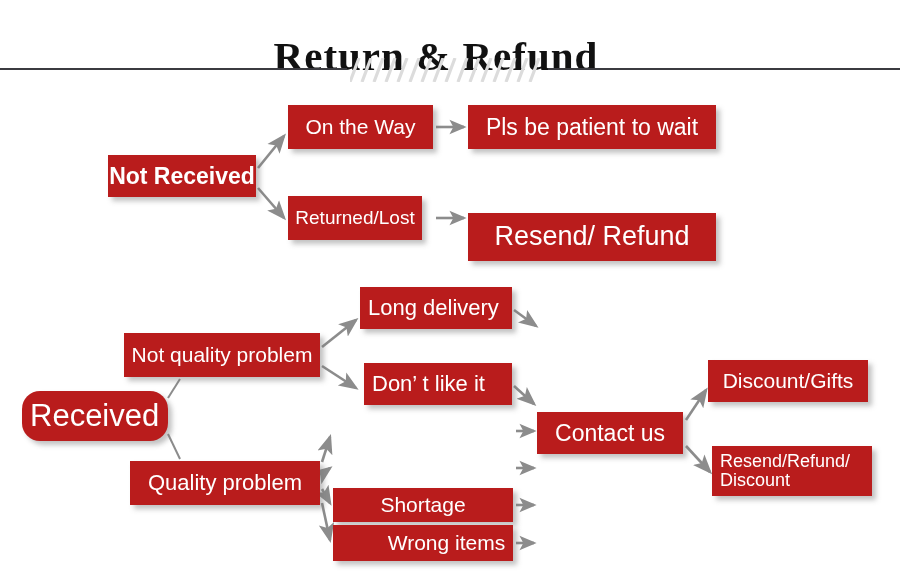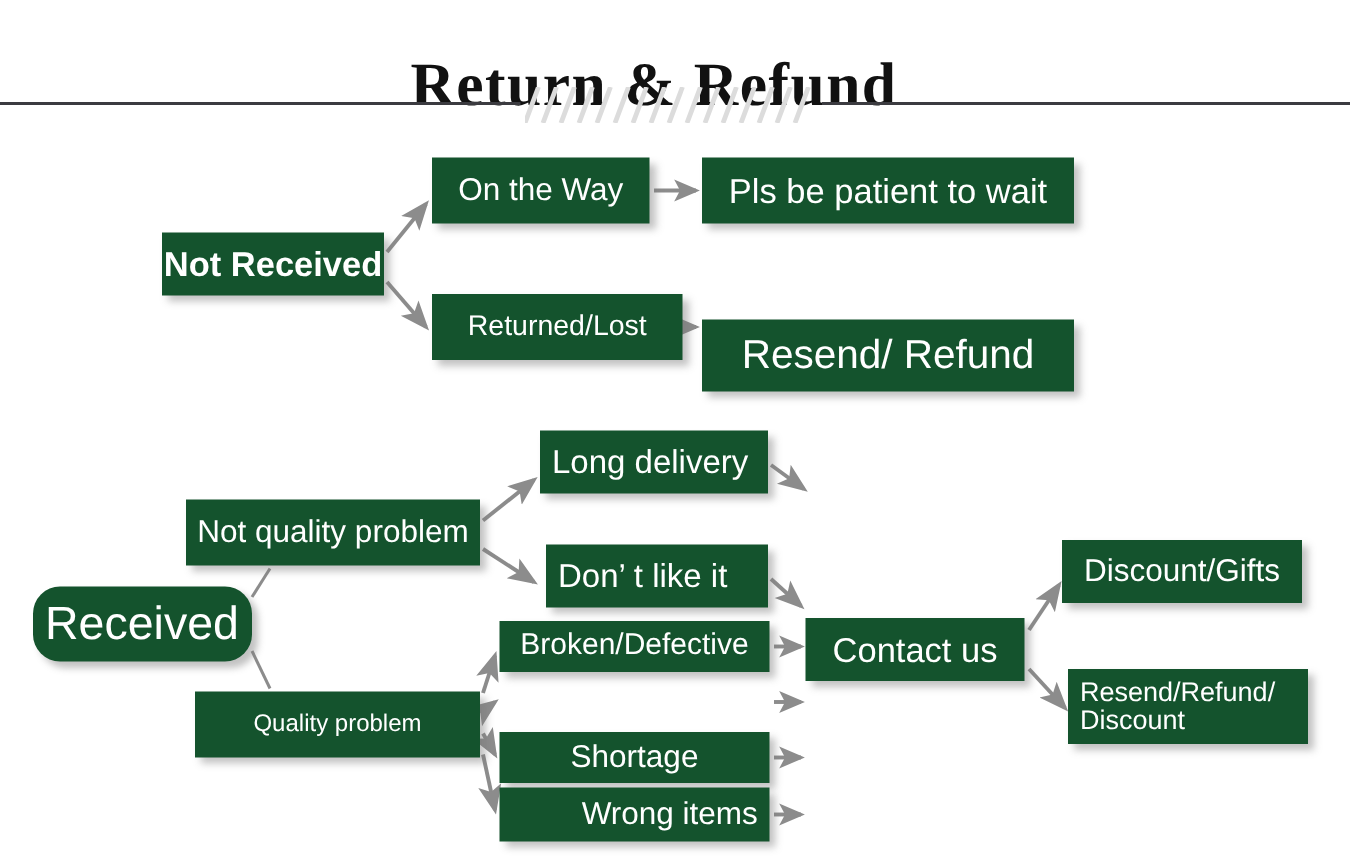--- a/index.html
+++ b/index.html
@@ -56,21 +56,21 @@
     width: 900px; height: 578px;
   }
   #edges {
     position: absolute;
     left: 0; top: 0;
     width: 900px; height: 578px;
   }
   .node {
     position: absolute;
     box-sizing: border-box;
-    background: #14532d;
+    background: #b91c1c;
     color: #ffffff;
     box-shadow: 4px 4px 5px rgba(120,120,120,0.45);
     display: flex;
     align-items: center;
     justify-content: center;
     text-align: center;
     line-height: 1.08;
     white-space: pre-line;
     font-family: "Liberation Sans", sans-serif;
     font-weight: 400;
@@ -79,26 +79,26 @@
   .node.left-align {
     justify-content: flex-start;
     text-align: left;
     padding-left: 8px;
   }
 
   
   #n-not-received    { left:108px; top:155px; width:148px; height:42px;  font-size:23px;font-weight:bold; }
   #n-on-the-way      { left:288px; top:105px; width:145px; height:44px;  font-size:21px; }
   #n-pls-wait        { left:468px; top:105px; width:248px; height:44px;  font-size:23px; }
-  #n-returned-lost   { left:288px; top:196px; width:167px; height:44px;  font-size:19px; }
+  #n-returned-lost   { left:288px; top:196px; width:134px; height:44px;  font-size:19px; }
   #n-resend-refund   { left:468px; top:193px; width:248px; height:48px;  font-size:27px;margin-top:20px; }
 
   #n-received        { left:22px;  top:391px; width:146px; height:50px;  font-size:31px;border-radius:18px; }
   #n-not-quality     { left:124px; top:333px; width:196px; height:44px;  font-size:21px; }
-  #n-quality         { left:130px; top:461px; width:190px; height:44px;  font-size:16px; }
+  #n-quality         { left:130px; top:461px; width:190px; height:44px;  font-size:22px; }
 
   #n-long-delivery   { left:360px; top:287px; width:152px; height:42px;  font-size:22px; }
   #n-dont-like       { left:364px; top:363px; width:148px; height:42px;  font-size:22px; }
   #n-broken          { left:333px; top:414px; width:180px; height:34px;  font-size:20px; }
   #n-different-color { left:333px; top:450px; width:180px; height:36px;  font-size:21px; }
   #n-shortage        { left:333px; top:488px; width:180px; height:34px;  font-size:21px; }
   #n-wrong-items     { left:333px; top:525px; width:180px; height:36px;  font-size:21px;padding-left:47px; }
 
   #n-contact-us      { left:537px; top:412px; width:146px; height:42px;  font-size:23px; }
   #n-discount-gifts  { left:708px; top:360px; width:160px; height:42px;  font-size:21px; }
@@ -183,21 +183,20 @@
     <div class="node" id="n-pls-wait">Pls be patient to wait</div>
     <div class="node" id="n-returned-lost">Returned/Lost</div>
     <div class="node" id="n-resend-refund">Resend/ Refund</div>
 
     <div class="node left-align" id="n-received">Received</div>
     <div class="node" id="n-not-quality">Not quality problem</div>
     <div class="node" id="n-quality">Quality problem</div>
 
     <div class="node left-align" id="n-long-delivery">Long delivery</div>
     <div class="node left-align" id="n-dont-like">Don’ t like it</div>
-    <div class="node" id="n-broken">Broken/Defective</div>
     <div class="node" id="n-shortage">Shortage</div>
     <div class="node" id="n-wrong-items">Wrong items</div>
 
     <div class="node" id="n-contact-us">Contact us</div>
     <div class="node" id="n-discount-gifts">Discount/Gifts</div>
     <div class="node left-align" id="n-resend-discount">Resend/Refund/
 Discount</div>
 
   </div>
 </div>

